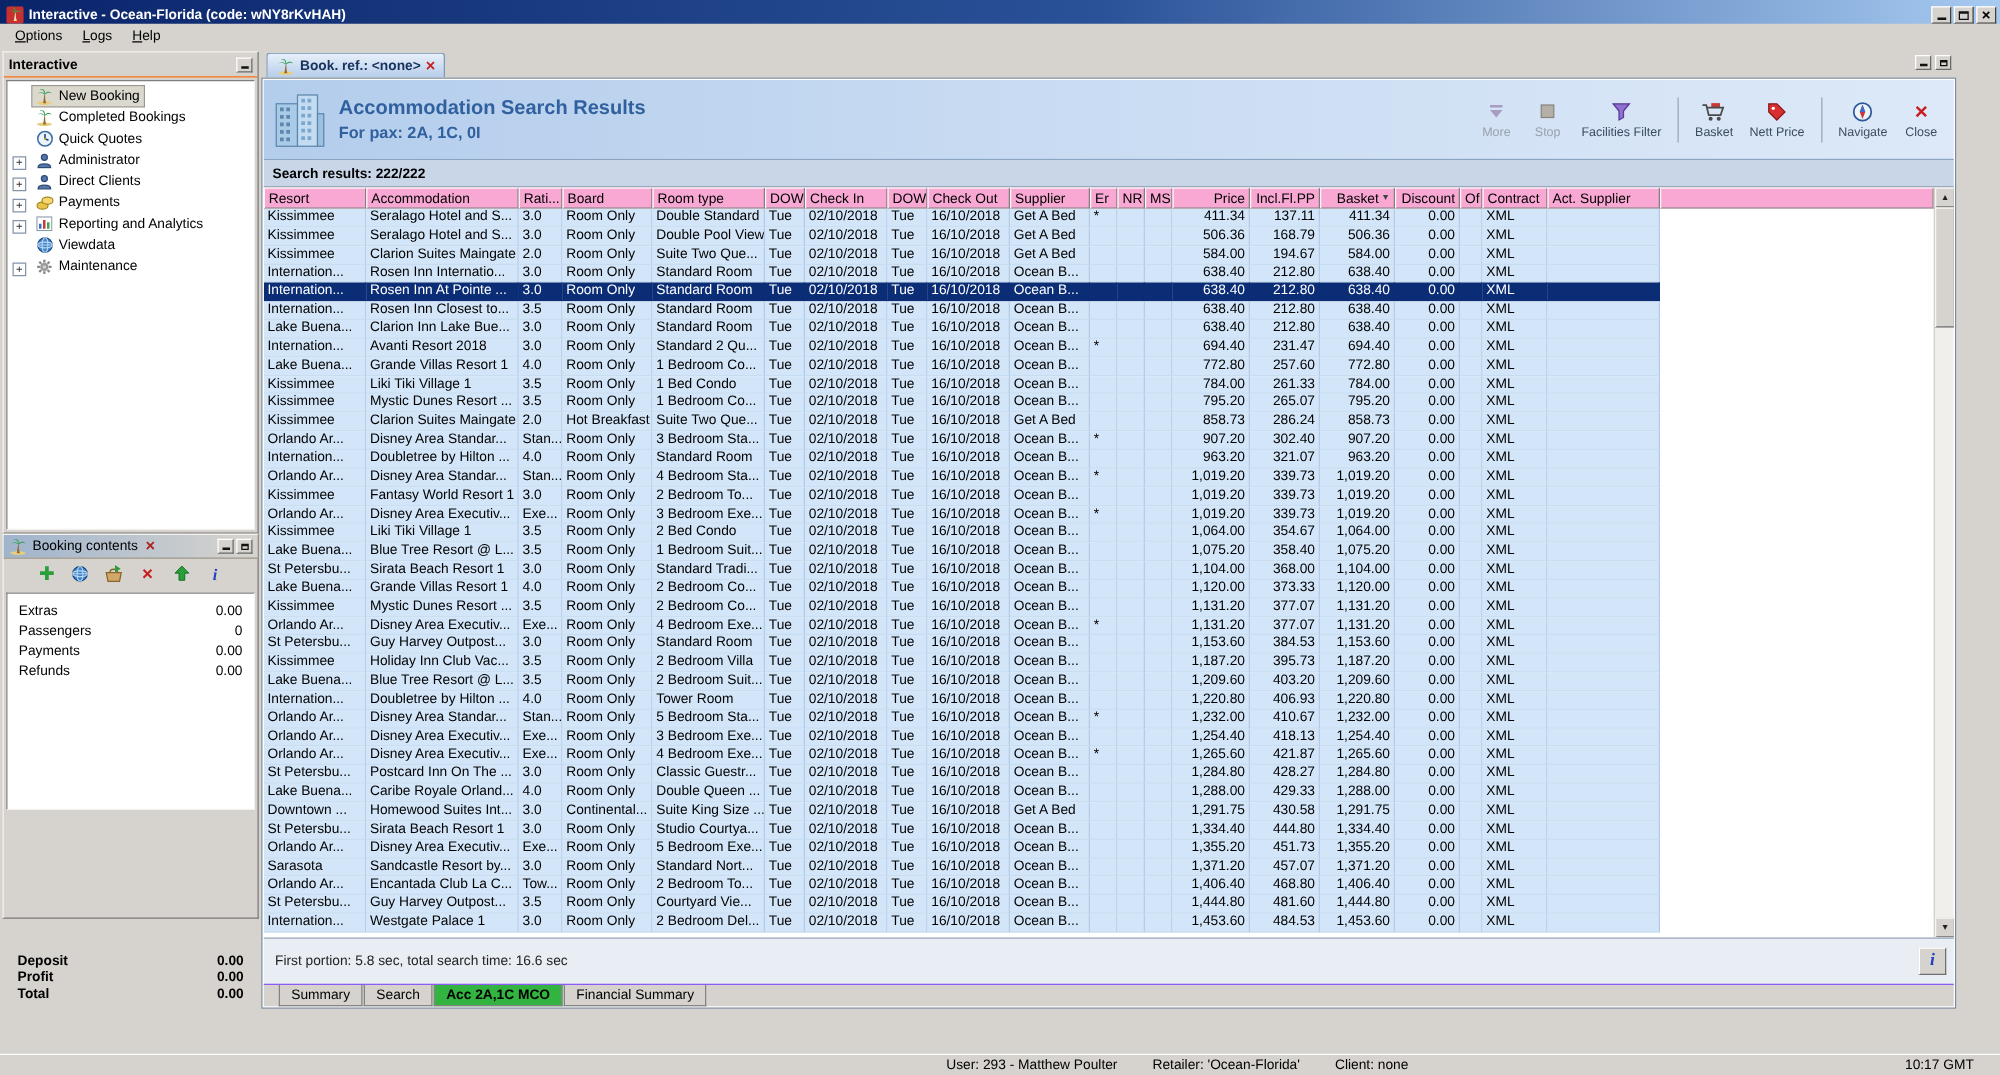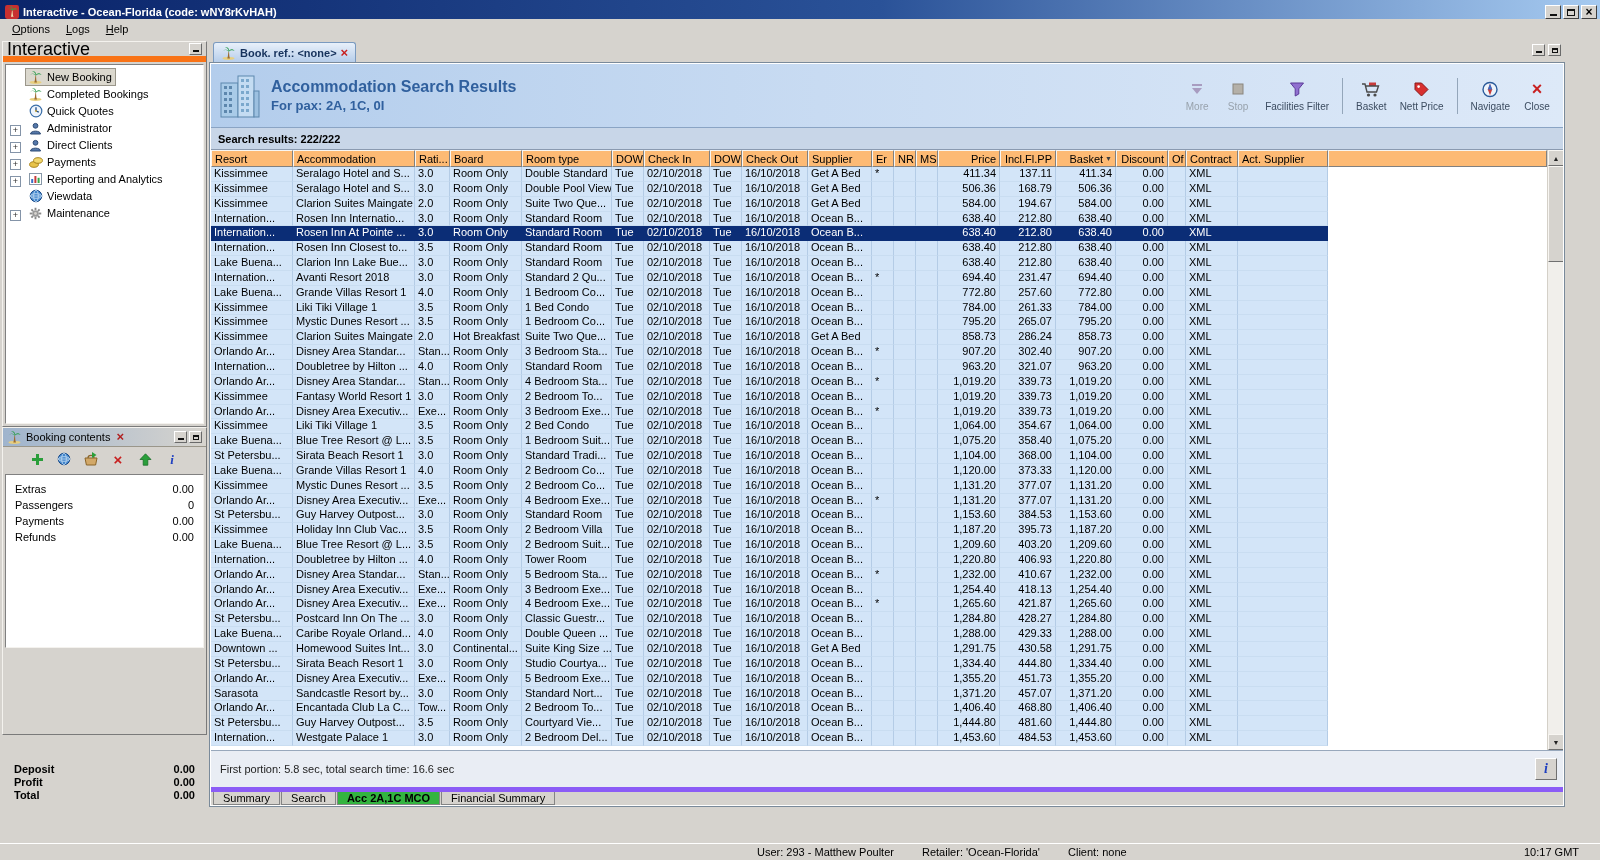--- a/index.html
+++ b/index.html
@@ -23,21 +23,21 @@
   .glyph-max.small{width:6px;height:5px}
 
   
   .menubar{position:absolute;left:0;top:19px;width:100%;height:20px;display:flex;align-items:center;padding-left:4px;background:#d6d3ce}
   .menu-item{display:block;padding:2px 8px;cursor:default}
   .menu-item::first-letter{text-decoration:underline}
 
   
   .panel{position:absolute;background:#d6d3ce;border:1px solid;border-color:#f4f2ee #7a7a7a #7a7a7a #f4f2ee}
   .sidebar{left:2px;top:41px;width:205px;height:386px}
-  .panel-header{height:20px;display:flex;align-items:center;padding:0 4px;font-weight:normal;font-size:18px;border-bottom:6px solid #f97316}
+  .panel-header{height:20px;display:flex;align-items:center;padding:0 4px;font-weight:bold;font-size:11px;border-bottom:1px solid #f97316}
   .panel-header .mini-btn{margin-left:auto}
   .mini-btn{width:13px;height:12px;background:#d6d3ce;border:1px solid;border-color:#fff #6a6a6a #6a6a6a #fff;
     display:inline-flex;align-items:center;justify-content:center}
   .tree{position:absolute;left:2px;right:2px;top:22px;bottom:2px;background:#fff;border:1px solid;border-color:#808080 #f4f2ee #f4f2ee #808080;overflow:hidden;padding-top:3px}
   .tree-item{height:17px;display:flex;align-items:flex-end;padding-left:4px}
   .gutter{width:16px;display:inline-flex;align-items:center;justify-content:flex-start}
   .expander{width:11px;height:11px;border:1px solid #8494a8;background:#fff;font-size:9px;line-height:9px;text-align:center;color:#333;
     display:inline-flex;align-items:center;justify-content:center}
   .ti-body{display:inline-flex;align-items:center;padding:1px 3px 1px 1px}
   .tree-item.selected .ti-body{background:#dbd8ce;outline:1px solid #9a968a}
@@ -86,21 +86,21 @@
   .i-close{color:#c82020;font-weight:bold;font-size:18px;line-height:16px}
   .i-del{color:#c82020;font-weight:bold;font-size:15px;line-height:13px}
   .i-info{font-family:"Liberation Serif",serif;font-style:italic;font-weight:bold;color:#2040c0;font-size:13px;line-height:12px}
 
   .result-summary{position:absolute;left:1px;top:65px;right:1px;height:22px;background:#c8d6e8;border-bottom:1px solid #8a9ab0;
     display:flex;align-items:center;padding-left:7px;font-weight:bold}
 
   
   .grid{position:absolute;left:1px;top:87px;right:1px;height:600px;background:#fff;overflow:hidden}
   .ghead{display:flex;height:17px;margin-right:16px}
-  .hcell{flex:none;background:#fdba74;border:1px solid;border-color:#f8f6f2 #808080 #808080 #f8f6f2;
+  .hcell{flex:none;background:#f9a8d4;border:1px solid;border-color:#f8f6f2 #808080 #808080 #f8f6f2;
     padding:1px 3px;white-space:nowrap;overflow:hidden;display:flex;align-items:center}
   .hcell.right{justify-content:flex-end}
   .hfill{flex:1 1 auto;width:auto}
   .sort-arrow{font-size:7px;color:#404040;margin-left:2px}
   .gbody{position:absolute;left:0;top:17px;right:16px;bottom:0;background:#fff;overflow:hidden}
   .rrow{display:flex;height:14.85px}
   .cell{flex:none;background:#d3e5f8;border-right:1px solid #b4cce6;border-bottom:1px solid #c9ddf1;
     padding:0 3px;line-height:13.6px;white-space:nowrap;overflow:hidden}
   .cell.right{text-align:right}
   .rfill{flex:1 1 auto;background:#fff}
@@ -114,21 +114,21 @@
     display:flex;align-items:center;justify-content:center;font-size:7px;color:#222}
   .sb-up{top:0}.sb-down{bottom:0}
   .sb-thumb{position:absolute;left:0;top:16px;width:16px;height:96px;background:#d6d3ce;border:1px solid;border-color:#f8f6f2 #707070 #707070 #f8f6f2}
 
   .grid-footer{position:absolute;left:1px;top:687px;right:1px;height:37px;background:#e9edf4;border-top:1px solid #98a8bc;
     display:flex;align-items:center;padding-left:9px;color:#222}
   .info-btn{position:absolute;right:6px;top:7px;width:22px;height:22px;background:#d6d3ce;
     border:1px solid;border-color:#fff #707070 #707070 #fff;display:flex;align-items:center;justify-content:center;
     font-family:"Liberation Serif",serif;font-style:italic;font-weight:bold;color:#2040c0;font-size:14px}
 
-  .bottom-tabs{position:absolute;left:1px;top:724px;right:1px;height:18px;background:#d6d3ce;display:flex;padding-left:2px;border-top:5px solid #8b5cf6}
+  .bottom-tabs{position:absolute;left:1px;top:724px;right:1px;height:18px;background:#d6d3ce;display:flex;padding-left:12px;border-top:1px solid #8b5cf6}
   .btab{padding:1px 9px;border:1px solid #848484;border-top:none;background:#d6d3ce;display:flex;align-items:center;margin-right:1px;white-space:nowrap}
   .btab.active{background:#33b440;font-weight:bold}
 
   
   .statusbar{position:absolute;left:0;bottom:0;width:100%;height:17px;background:#d6d3ce;border-top:1px solid #fff}
   .statusbar span{position:absolute;top:0;line-height:16px;white-space:nowrap}
   .sb-user{left:757px}.sb-ret{left:922px}.sb-client{left:1068px}.sb-time{left:1524px}
 </style>
 </head>
 <body>

